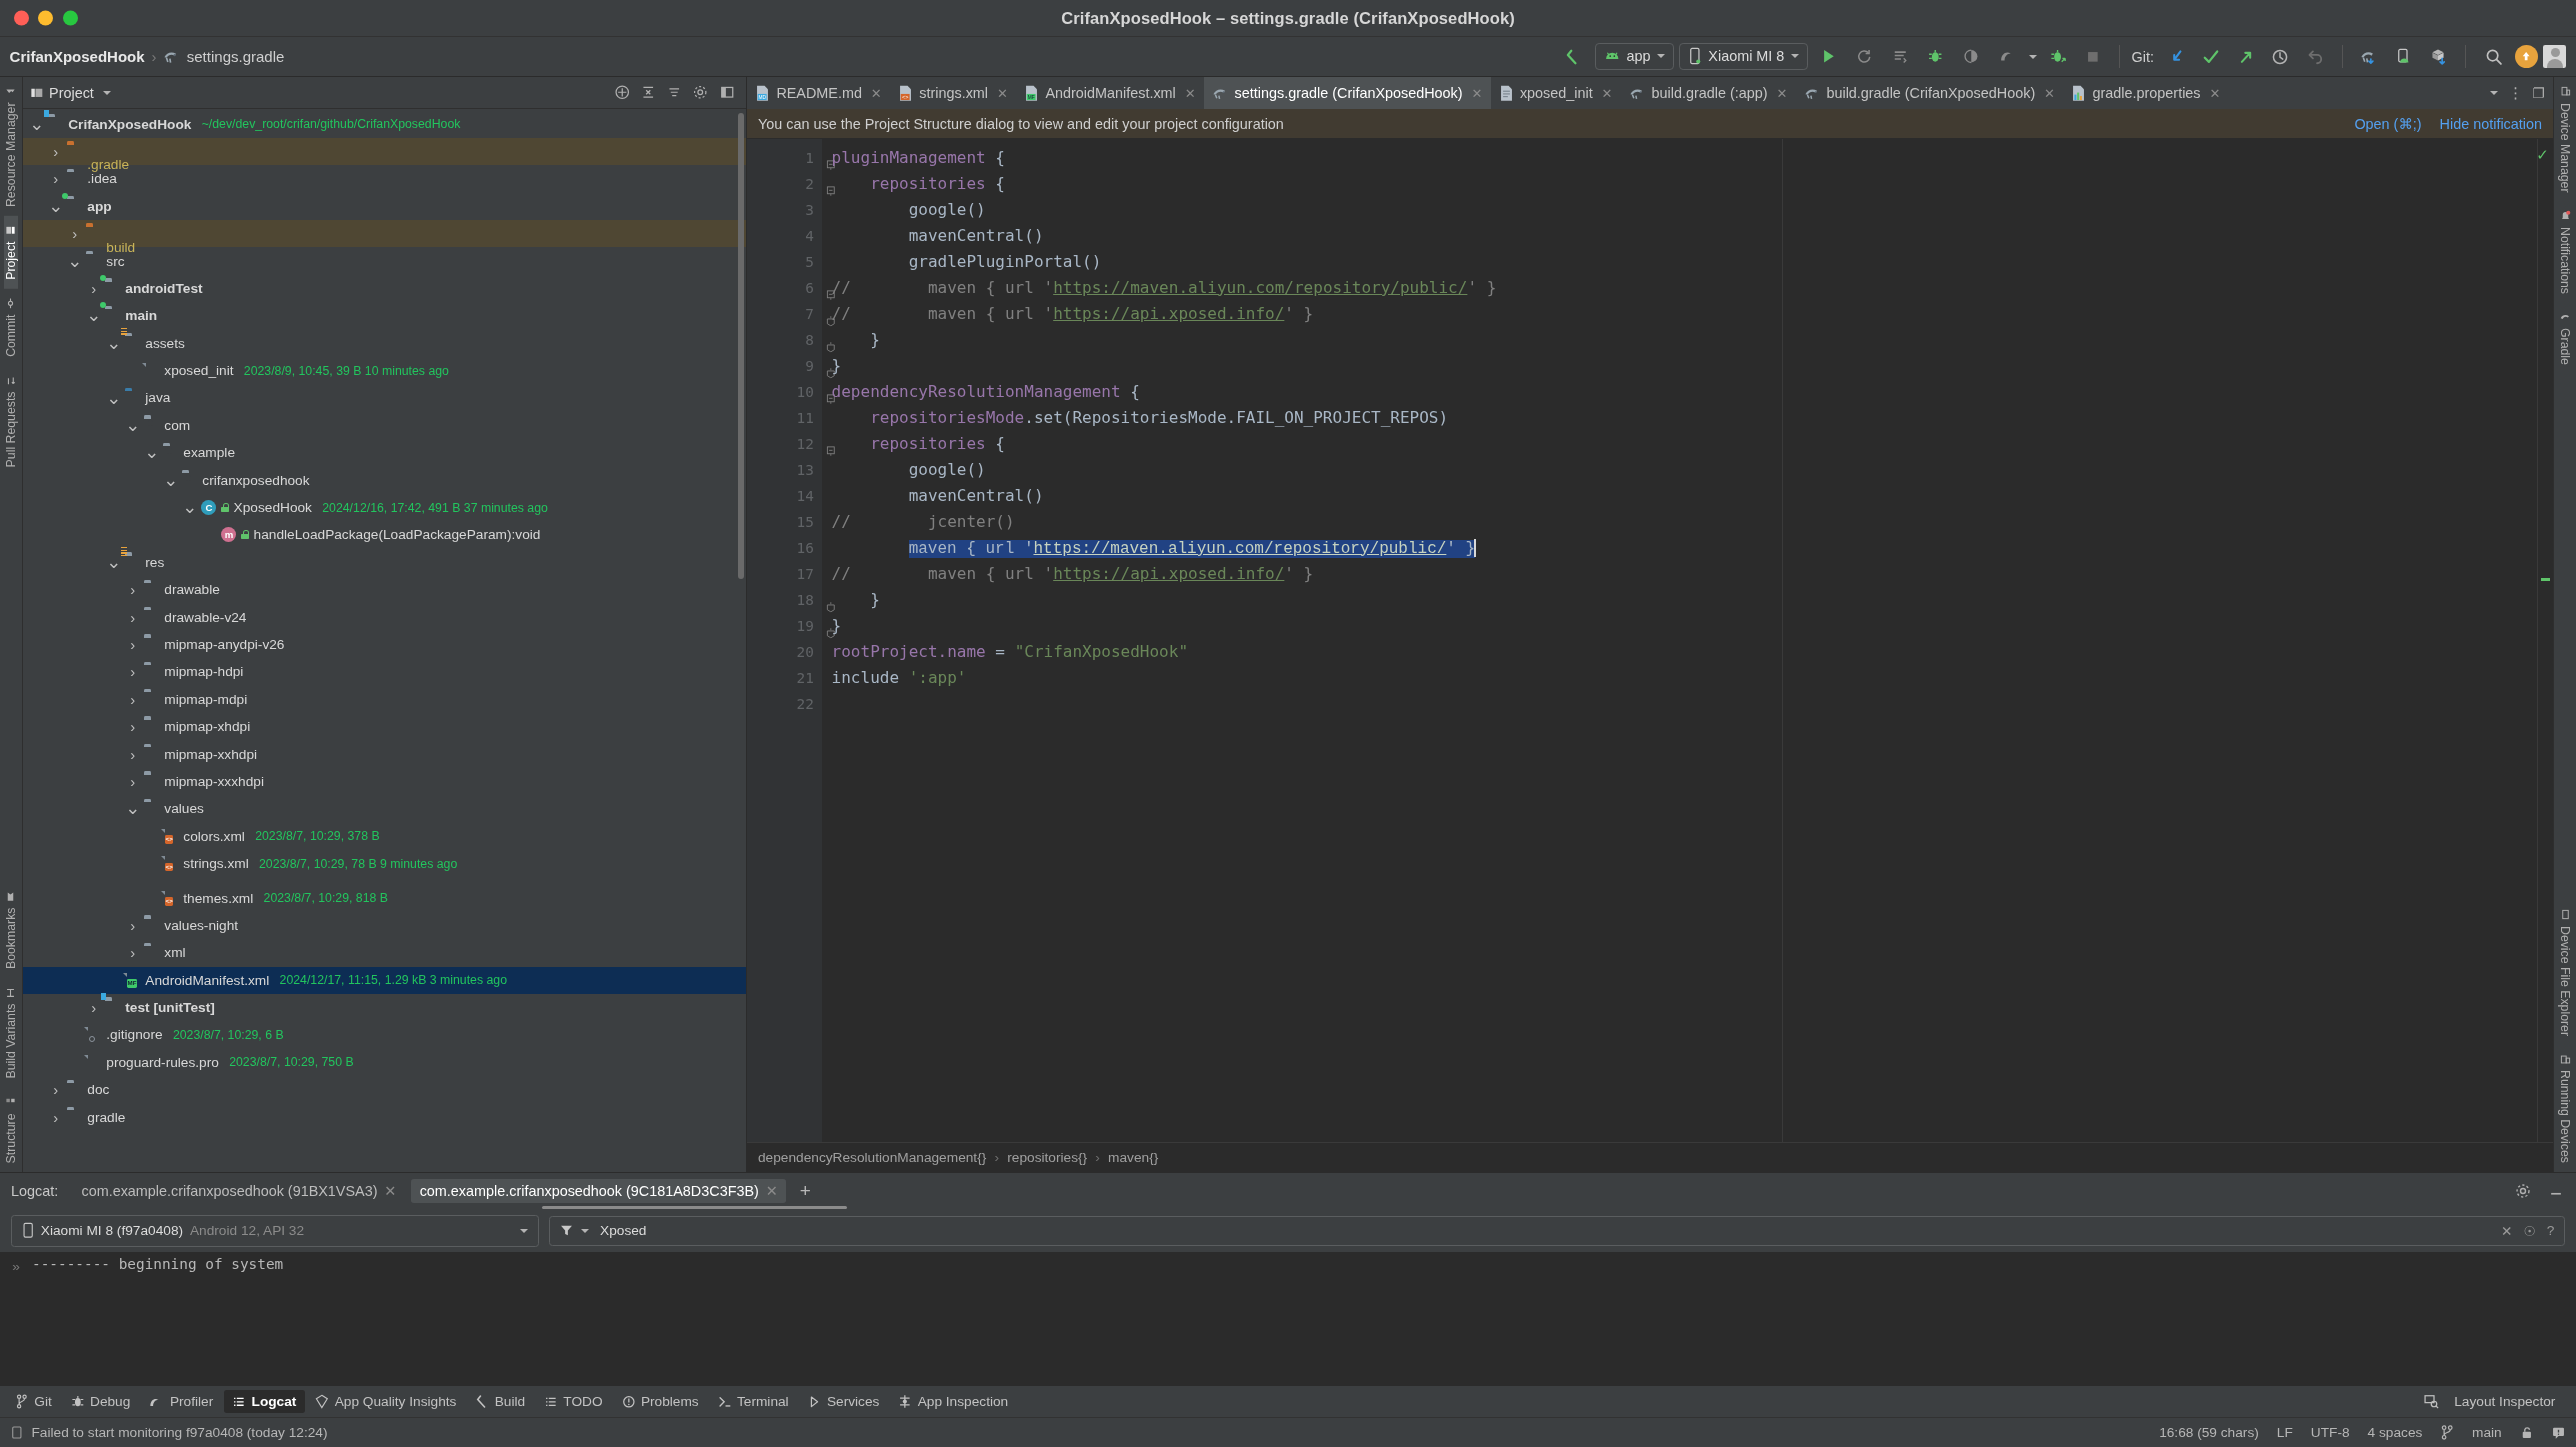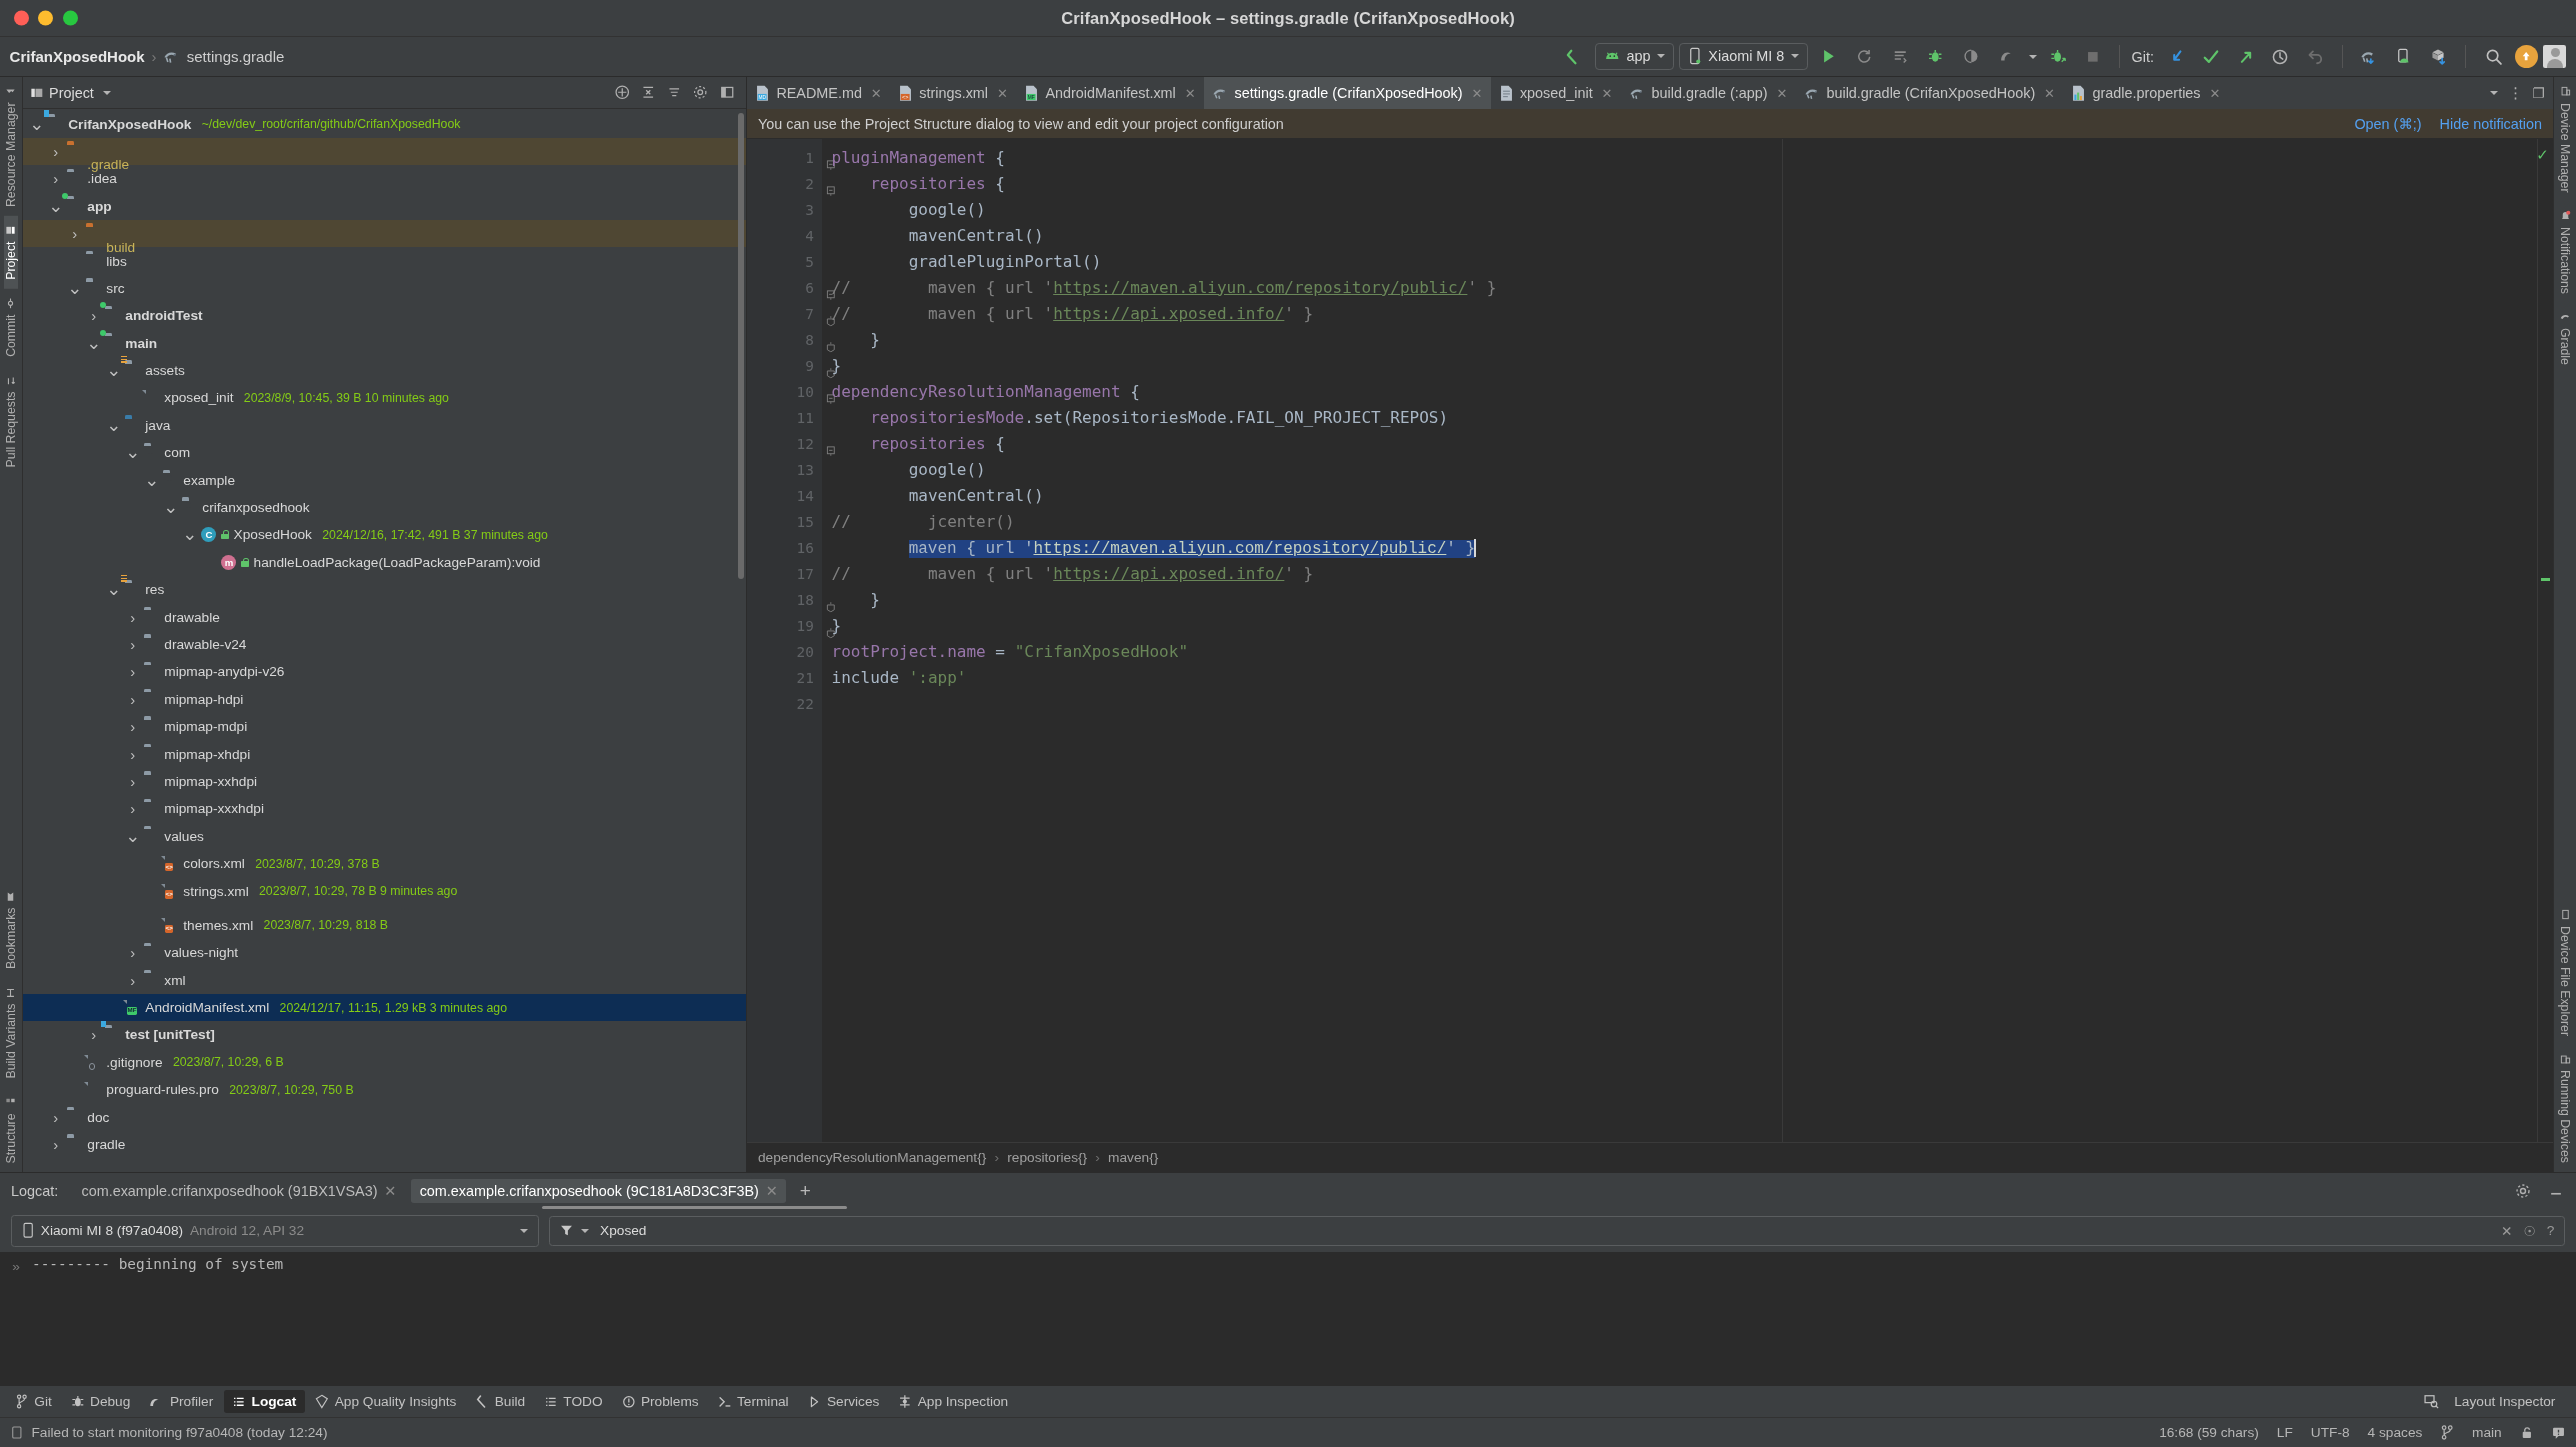--- a/index.html
+++ b/index.html
@@ -70,21 +70,21 @@
   .pp-title { font-size: 14.4px; color: #dcdcdc; display: flex; align-items: center; gap: 5.5px; }
   .pp-tools { margin-left: auto; display: flex; align-items: center; gap: 9.6px; padding-right: 4.1px; }
   .tree { flex: 1; overflow: hidden; position: relative; font-size: 13.7px; padding-top: 1.4px; }
   .row { height: 27.4px; display: flex; align-items: center; gap: 4.8px; padding-right: 5.5px; white-space: nowrap; }
   .row.hl-excluded { background: #4f4733; }
   .row.hl-selected { background: #0d2d54; }
   .arrow { width: 13.7px; height: 13.7px; flex: 0 0 13.7px; display: flex; align-items: center; justify-content: center; color: #c0c0c0; font-size: 11px; }
   .name { color: #d8d8d8; }
   .name.bold { font-weight: 700; }
   .name.yellow { color: #c9b458; margin-top: 27px; }
-  .meta { color: #84cc16; font-size: 12.3px; margin-left: 5.5px; }
+  .meta { color: #22c55e; font-size: 12.3px; margin-left: 5.5px; }
   .scrollbar-v { position: absolute; right: 2.1px; top: 4.1px; width: 6.2px; height: 466px; background: #6a6a6a; border-radius: 3.4px; }
 
   
   .ic { width: 15px; height: 15px; flex: 0 0 15px; position: relative; display: inline-block; }
   .folder { background: #8d9aa5; border-radius: 1.4px 2.1px 2.1px 2.1px; width: 15px; height: 11.7px; margin-top: 2.1px; position: relative; }
   .folder::before { content: ""; position: absolute; top: -2.7px; left: 0; width: 6.9px; height: 3.4px; background: #8d9aa5; border-radius: 1.4px 1.4px 0 0; }
   .folder.orange { background: #c9712f; }
   .folder.orange::before { background: #c9712f; }
   .folder.blue { background: #3a7ca8; }
   .folder.blue::before { background: #3a7ca8; }
@@ -473,25 +473,20 @@
           </div>
           <div class="row" style="padding-left: 26px;">
             <span class="arrow" style="font-size: 18px; line-height: 6.9px;">⌄</span>
             <span class="ic"><span class="folder"><span class="badge-dot"></span></span></span>
             <span class="name bold">app</span>
           </div>
           <div class="row hl-excluded" style="padding-left: 45px;">
             <span class="arrow" style="font-size: 15px;">›</span>
             <span class="ic"><span class="folder orange"></span></span>
             <span class="name yellow">build</span>
-          </div>
-          <div class="row" style="padding-left: 45px;">
-            <span class="arrow"></span>
-            <span class="ic"><span class="folder"></span></span>
-            <span class="name">libs</span>
           </div>
           <div class="row" style="padding-left: 45px;">
             <span class="arrow" style="font-size: 18px; line-height: 6.9px;">⌄</span>
             <span class="ic"><span class="folder"></span></span>
             <span class="name">src</span>
           </div>
           <div class="row" style="padding-left: 64px;">
             <span class="arrow" style="font-size: 15px;">›</span>
             <span class="ic"><span class="folder"><span class="badge-dot"></span></span></span>
             <span class="name bold">androidTest</span>

